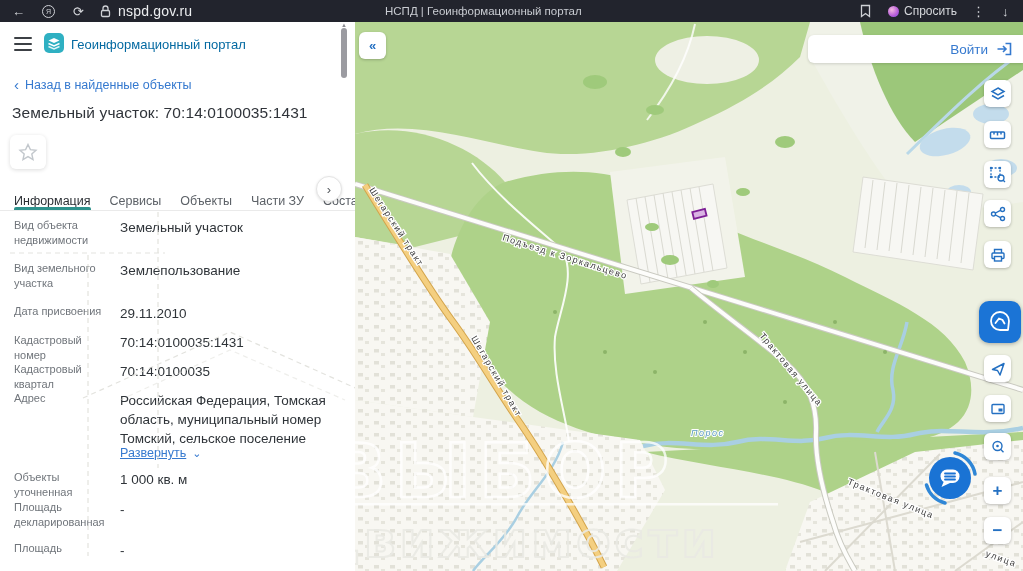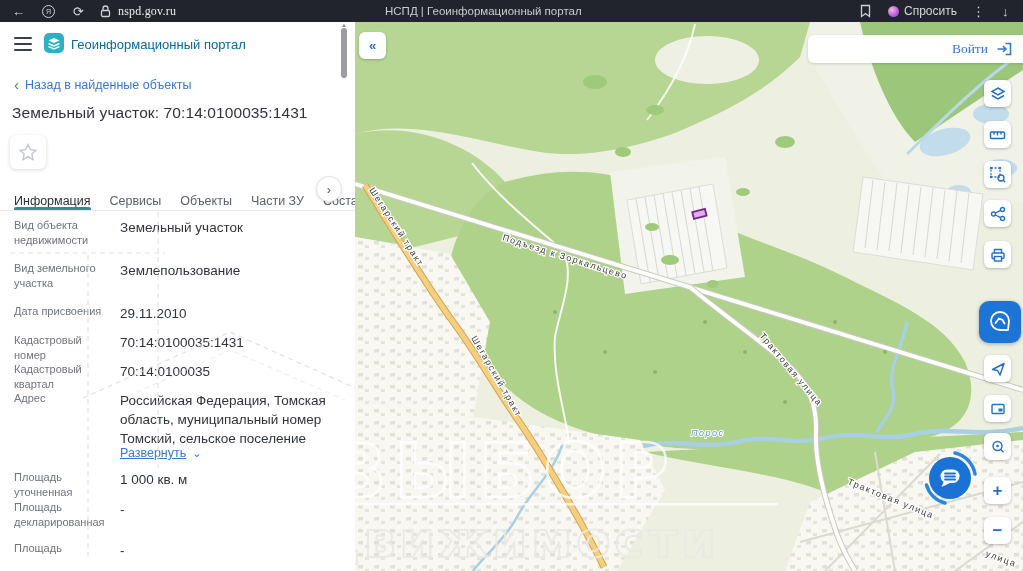--- a/index.html
+++ b/index.html
@@ -4,21 +4,21 @@
 <style>
   * { margin:0; padding:0; box-sizing:border-box; }
   html,body { width:1023px; height:571px; }
   body { font-family:"Liberation Sans", sans-serif; background:#fff; }
   .page { position:relative; width:1023px; height:571px; overflow:hidden; background:#fff; }
 
   
   .topbar { position:absolute; left:0; top:0; width:1023px; height:22px; background:#22242d; color:#dfe0e4; z-index:50; }
   .tb { position:absolute; top:0; height:22px; display:flex; align-items:center; color:#d6d8dc; font-size:12px; }
   .tb.glyph { font-size:13px; }
-  .urltext { font-size:12px; color:#eceef0; letter-spacing:.2px;font-family:Liberation Serif, serif; }
+  .urltext { font-size:14px; color:#eceef0; letter-spacing:.2px; }
   .tabtitle { font-size:11.5px; color:#c9ccd2; }
   .ya-circle { width:13px; height:13px; border:1.4px solid #cfd1d6; border-radius:50%; display:flex; align-items:center; justify-content:center; font-size:7px; color:#cfd1d6; }
   .ask-ic { width:11px; height:11px; border-radius:50%; background:radial-gradient(circle at 35% 35%, #f4b9e0, #b65bd8 60%, #7e57e8); margin-right:5px; }
 
   
   .panel { position:absolute; left:0; top:22px; width:355px; height:549px; background:#fff; z-index:10; overflow:hidden; }
   .p-abs { position:absolute; }
   .hamburger span { display:block; width:18px; height:2.2px; background:#3c4045; border-radius:1px; margin-bottom:3.6px; }
   .app-title { font-size:13px; color:#0369a1; }
   .backlink { font-size:12.5px; color:#3579cf; display:flex; align-items:center; gap:6px; cursor:pointer; }
@@ -37,21 +37,21 @@
   .expand .caret { text-decoration:none; display:inline-block; margin-left:6px; font-size:11px; }
   .pscroll-thumb { position:absolute; left:341px; top:28px; width:6px; height:50px; background:#9b9ba1; border-radius:3px; z-index:20; }
   .pscroll-up { position:absolute; left:341px; top:22px; font-size:6px; color:#8a8a90; z-index:20; }
   .panel-wm { position:absolute; left:0; top:0; pointer-events:none; z-index:2; }
 
   
   .map { position:absolute; left:355px; top:22px; width:668px; height:549px; background:#edf0e1; }
   .map-svg { position:absolute; left:0; top:0; }
   .map-svg text { font-family:"Liberation Sans", sans-serif; }
   .collapse-btn { position:absolute; left:359px; top:32px; width:27px; height:27px; background:#fff; border-radius:6px; box-shadow:0 1px 3px rgba(0,0,0,.22); display:flex; align-items:center; justify-content:center; color:#2470c2; font-size:13px; font-weight:bold; z-index:20; }
-  .loginbar { position:absolute; left:808px; top:35px; width:215px; height:28px; background:#fff; border-radius:6px 0 0 6px; box-shadow:0 1px 3px rgba(0,0,0,.15); display:flex; align-items:center; justify-content:flex-end; padding-right:10px; gap:8px; z-index:20;font-family:Liberation Serif, serif; }
+  .loginbar { position:absolute; left:808px; top:35px; width:215px; height:28px; background:#fff; border-radius:6px 0 0 6px; box-shadow:0 1px 3px rgba(0,0,0,.15); display:flex; align-items:center; justify-content:flex-end; padding-right:10px; gap:8px; z-index:20; }
   .loginbar .txt { color:#3579cf; font-size:13.5px; }
   .mbtn { position:absolute; left:984px; width:27px; height:27px; background:#fff; border-radius:6px; box-shadow:0 1px 3px rgba(0,0,0,.25); display:flex; align-items:center; justify-content:center; color:#2470c2; z-index:20; cursor:pointer; }
   .mbtn.zoomtxt { font-size:17px; font-weight:bold; }
   .mbtn-active { position:absolute; left:979px; top:301px; width:42px; height:42px; background:#1b74d6; border-radius:10px; box-shadow:0 1px 4px rgba(0,0,0,.3); display:flex; align-items:center; justify-content:center; z-index:20; cursor:pointer; }
   .tooltip { position:absolute; left:824px; top:191px; background:rgba(72,75,70,.95); color:#fff; font-size:12.5px; padding:5px 10px 6px; border-radius:3px; white-space:nowrap; z-index:30; }
   .chatbtn { position:absolute; left:921px; top:449px; width:58px; height:58px; z-index:25; cursor:pointer; }
   .wm-svg { position:absolute; left:0; top:415px; pointer-events:none; z-index:6; }
   .wm-svg text { font-family:"DejaVu Sans","Liberation Sans",sans-serif; }
 </style>
 </head>
@@ -151,21 +151,21 @@
       <div class="fvalue">70:14:0100035</div>
     </div>
     <div class="frow" style="top:369px">
       <div class="flabel">Адрес</div>
       <div class="fvalue">Российская Федерация, Томская область, муниципальный номер Томский, сельское поселение</div>
     </div>
     <div class="expand" style="top:424px">
       <span>Развернуть</span><span class="caret">⌄</span>
     </div>
     <div class="frow" style="top:448px">
-      <div class="flabel">Площадь уточненная</div>
+      <div class="flabel">Объекты уточненная</div>
       <div class="fvalue">1 000 кв. м</div>
     </div>
     <div class="frow" style="top:478px">
       <div class="flabel">Площадь декларированная</div>
       <div class="fvalue">-</div>
     </div>
     <div class="frow" style="top:519px">
       <div class="flabel">Площадь</div>
       <div class="fvalue">-</div>
     </div>

